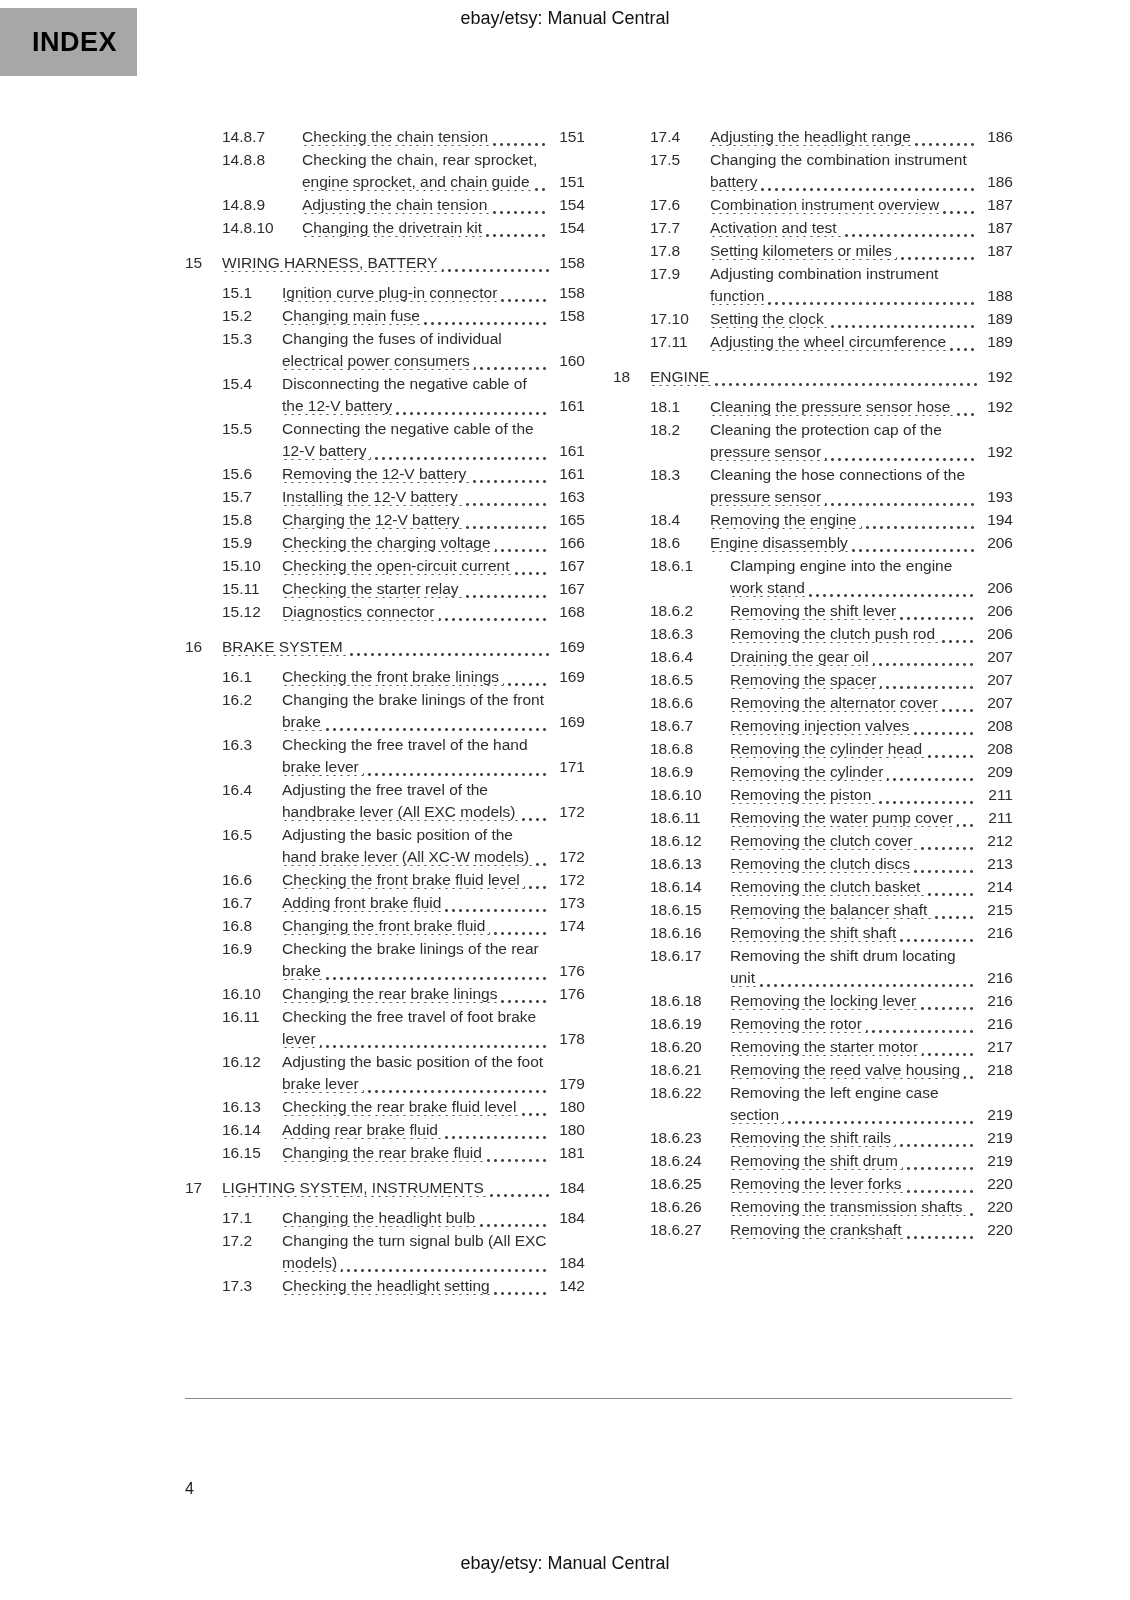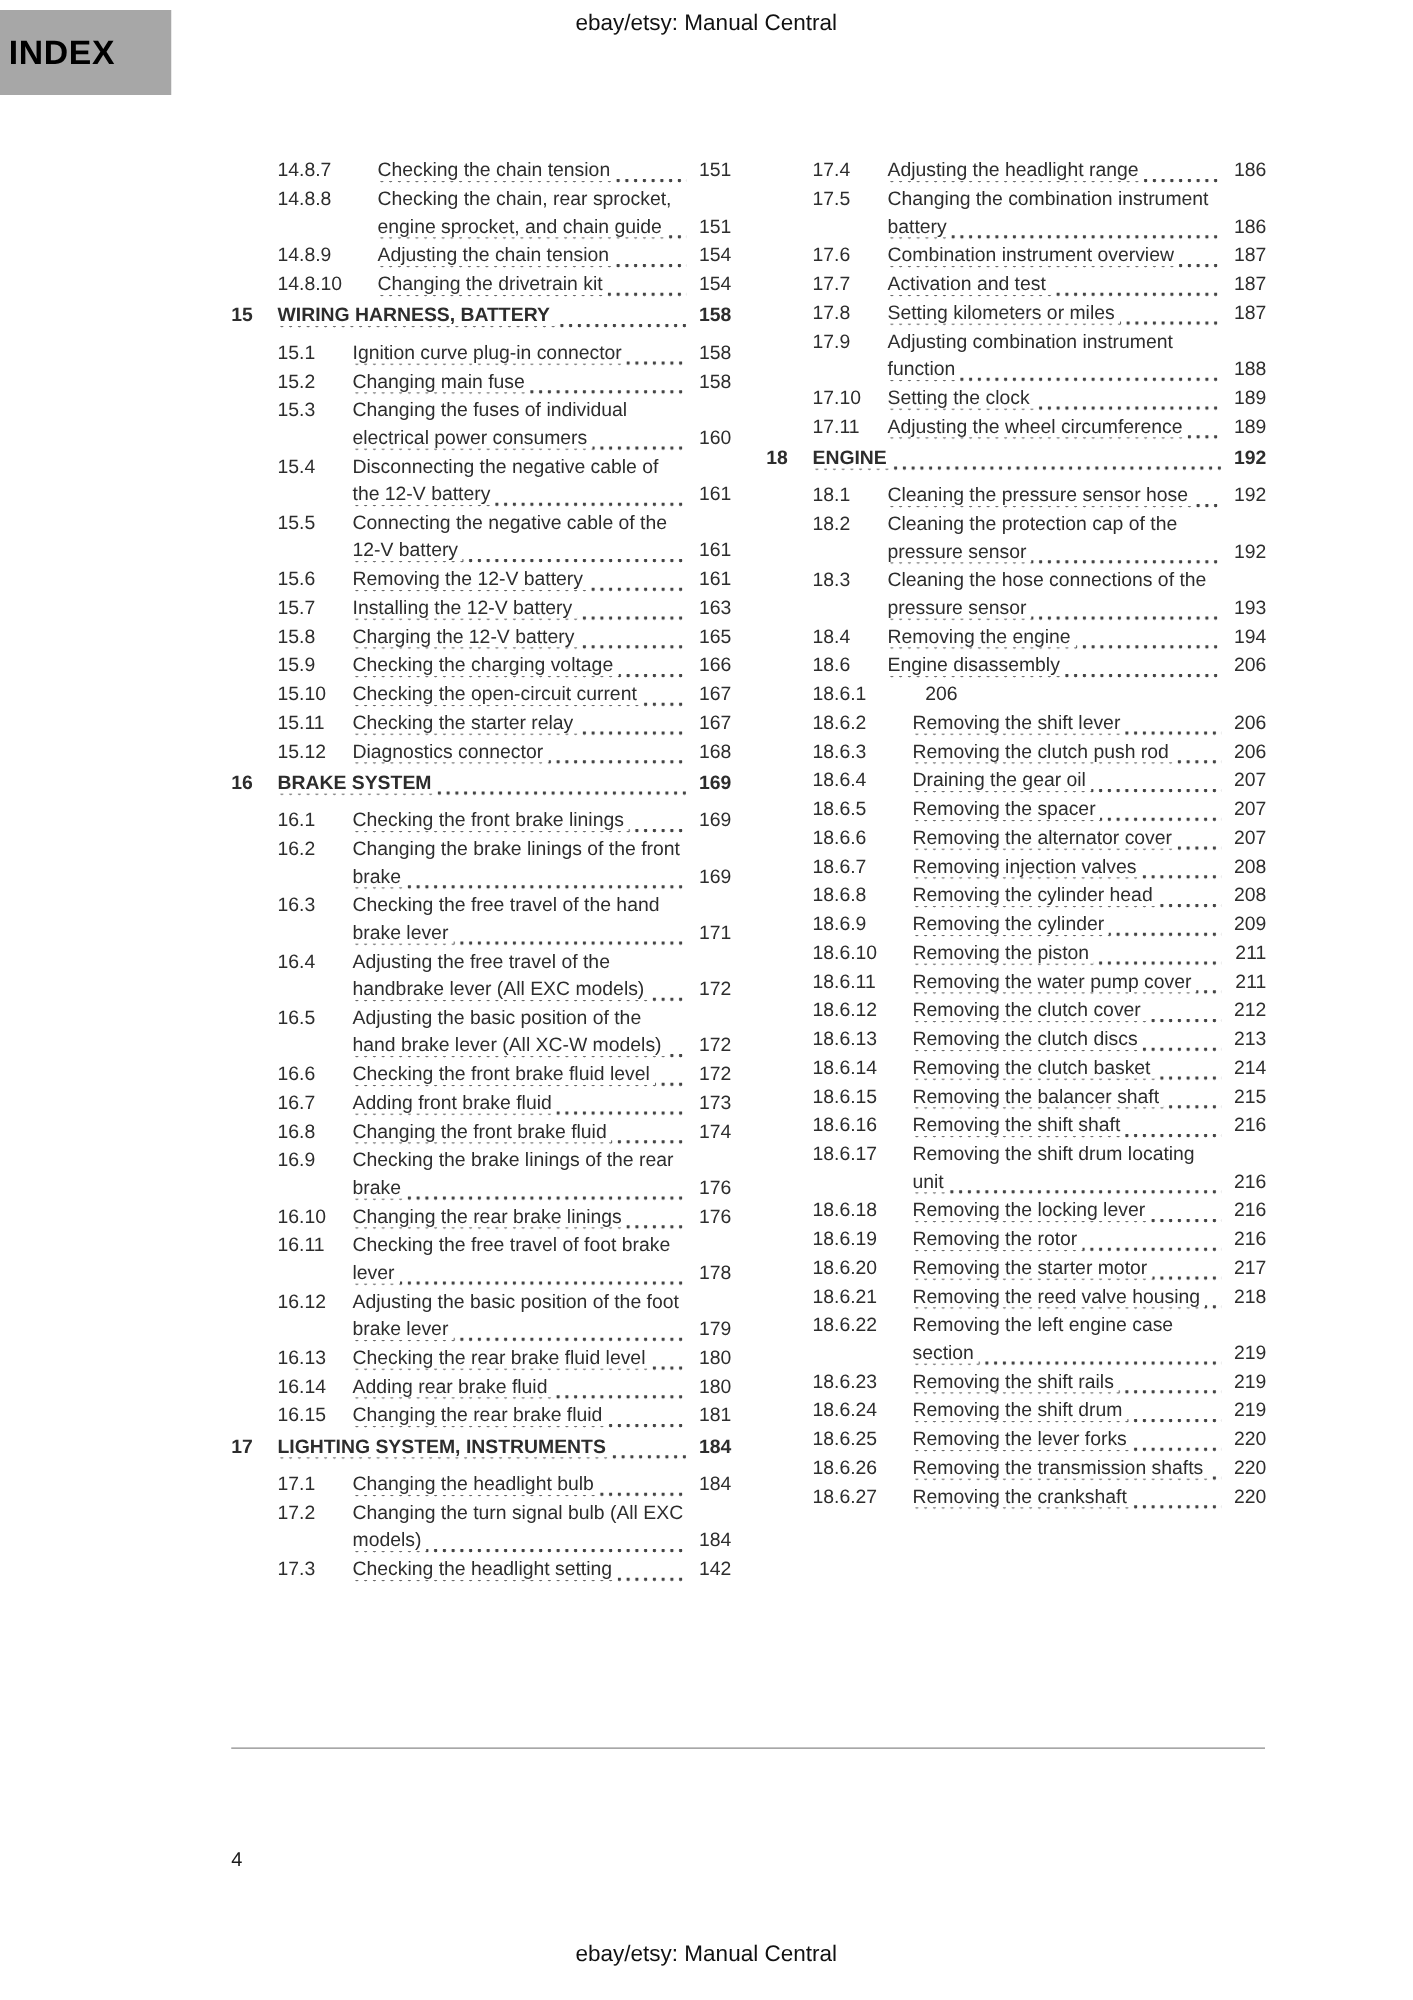--- a/index.html
+++ b/index.html
@@ -24,21 +24,21 @@
     color: #111111;
   }
 
   .index-badge {
     position: absolute;
     top: 8px; left: 0;
     width: 137px; height: 68px;
     background: #a7a7a7;
     display: flex;
     align-items: center;
-    padding-left: 7px;
+    padding-left: 32px;
     font-size: 27px;
     font-weight: bold;
     letter-spacing: 0.5px;
     color: #000000;
   }
 
   .toc {
     position: absolute;
     left: 185px;
     top: 126px;
@@ -52,21 +52,21 @@
     display: flex;
     align-items: flex-end;
     font-size: 15.5px;
     line-height: 22px;
     margin-bottom: 1px;
   }
   .num { flex: 0 0 auto; align-self: flex-start; white-space: nowrap; }
   .chapter .num { width: 37px; }
   .sub .num { width: 60px; margin-left: 37px; }
   .subsub .num { width: 80px; margin-left: 37px; }
-  .chapter { margin-top: 3px; margin-bottom: 8px; font-weight: bold; }
+  .chapter { margin-top: 13px; margin-bottom: 8px; }
   .col .entry:first-child { margin-top: 0; }
 
   .body {
     flex: 1 1 auto;
     min-width: 0;
     background-image: radial-gradient(circle at 3.5px 4.5px, #454545 1.25px, rgba(0,0,0,0) 1.6px);
     background-position: left bottom;
     background-size: 7px 8px;
     background-repeat: repeat-x;
   }
@@ -366,20 +366,21 @@
           <span class="body"><span class="t">Removing the engine</span></span>
           <span class="pg">194</span>
         </div>
         <div class="entry sub">
           <span class="num">18.6</span>
           <span class="body"><span class="t">Engine disassembly</span></span>
           <span class="pg">206</span>
         </div>
         <div class="entry subsub">
           <span class="num">18.6.1</span>
+          <span class="body"><span class="t">Clamping engine into the engine work stand</span></span>
           <span class="pg">206</span>
         </div>
         <div class="entry subsub">
           <span class="num">18.6.2</span>
           <span class="body"><span class="t">Removing the shift lever</span></span>
           <span class="pg">206</span>
         </div>
         <div class="entry subsub">
           <span class="num">18.6.3</span>
           <span class="body"><span class="t">Removing the clutch push rod</span></span>

